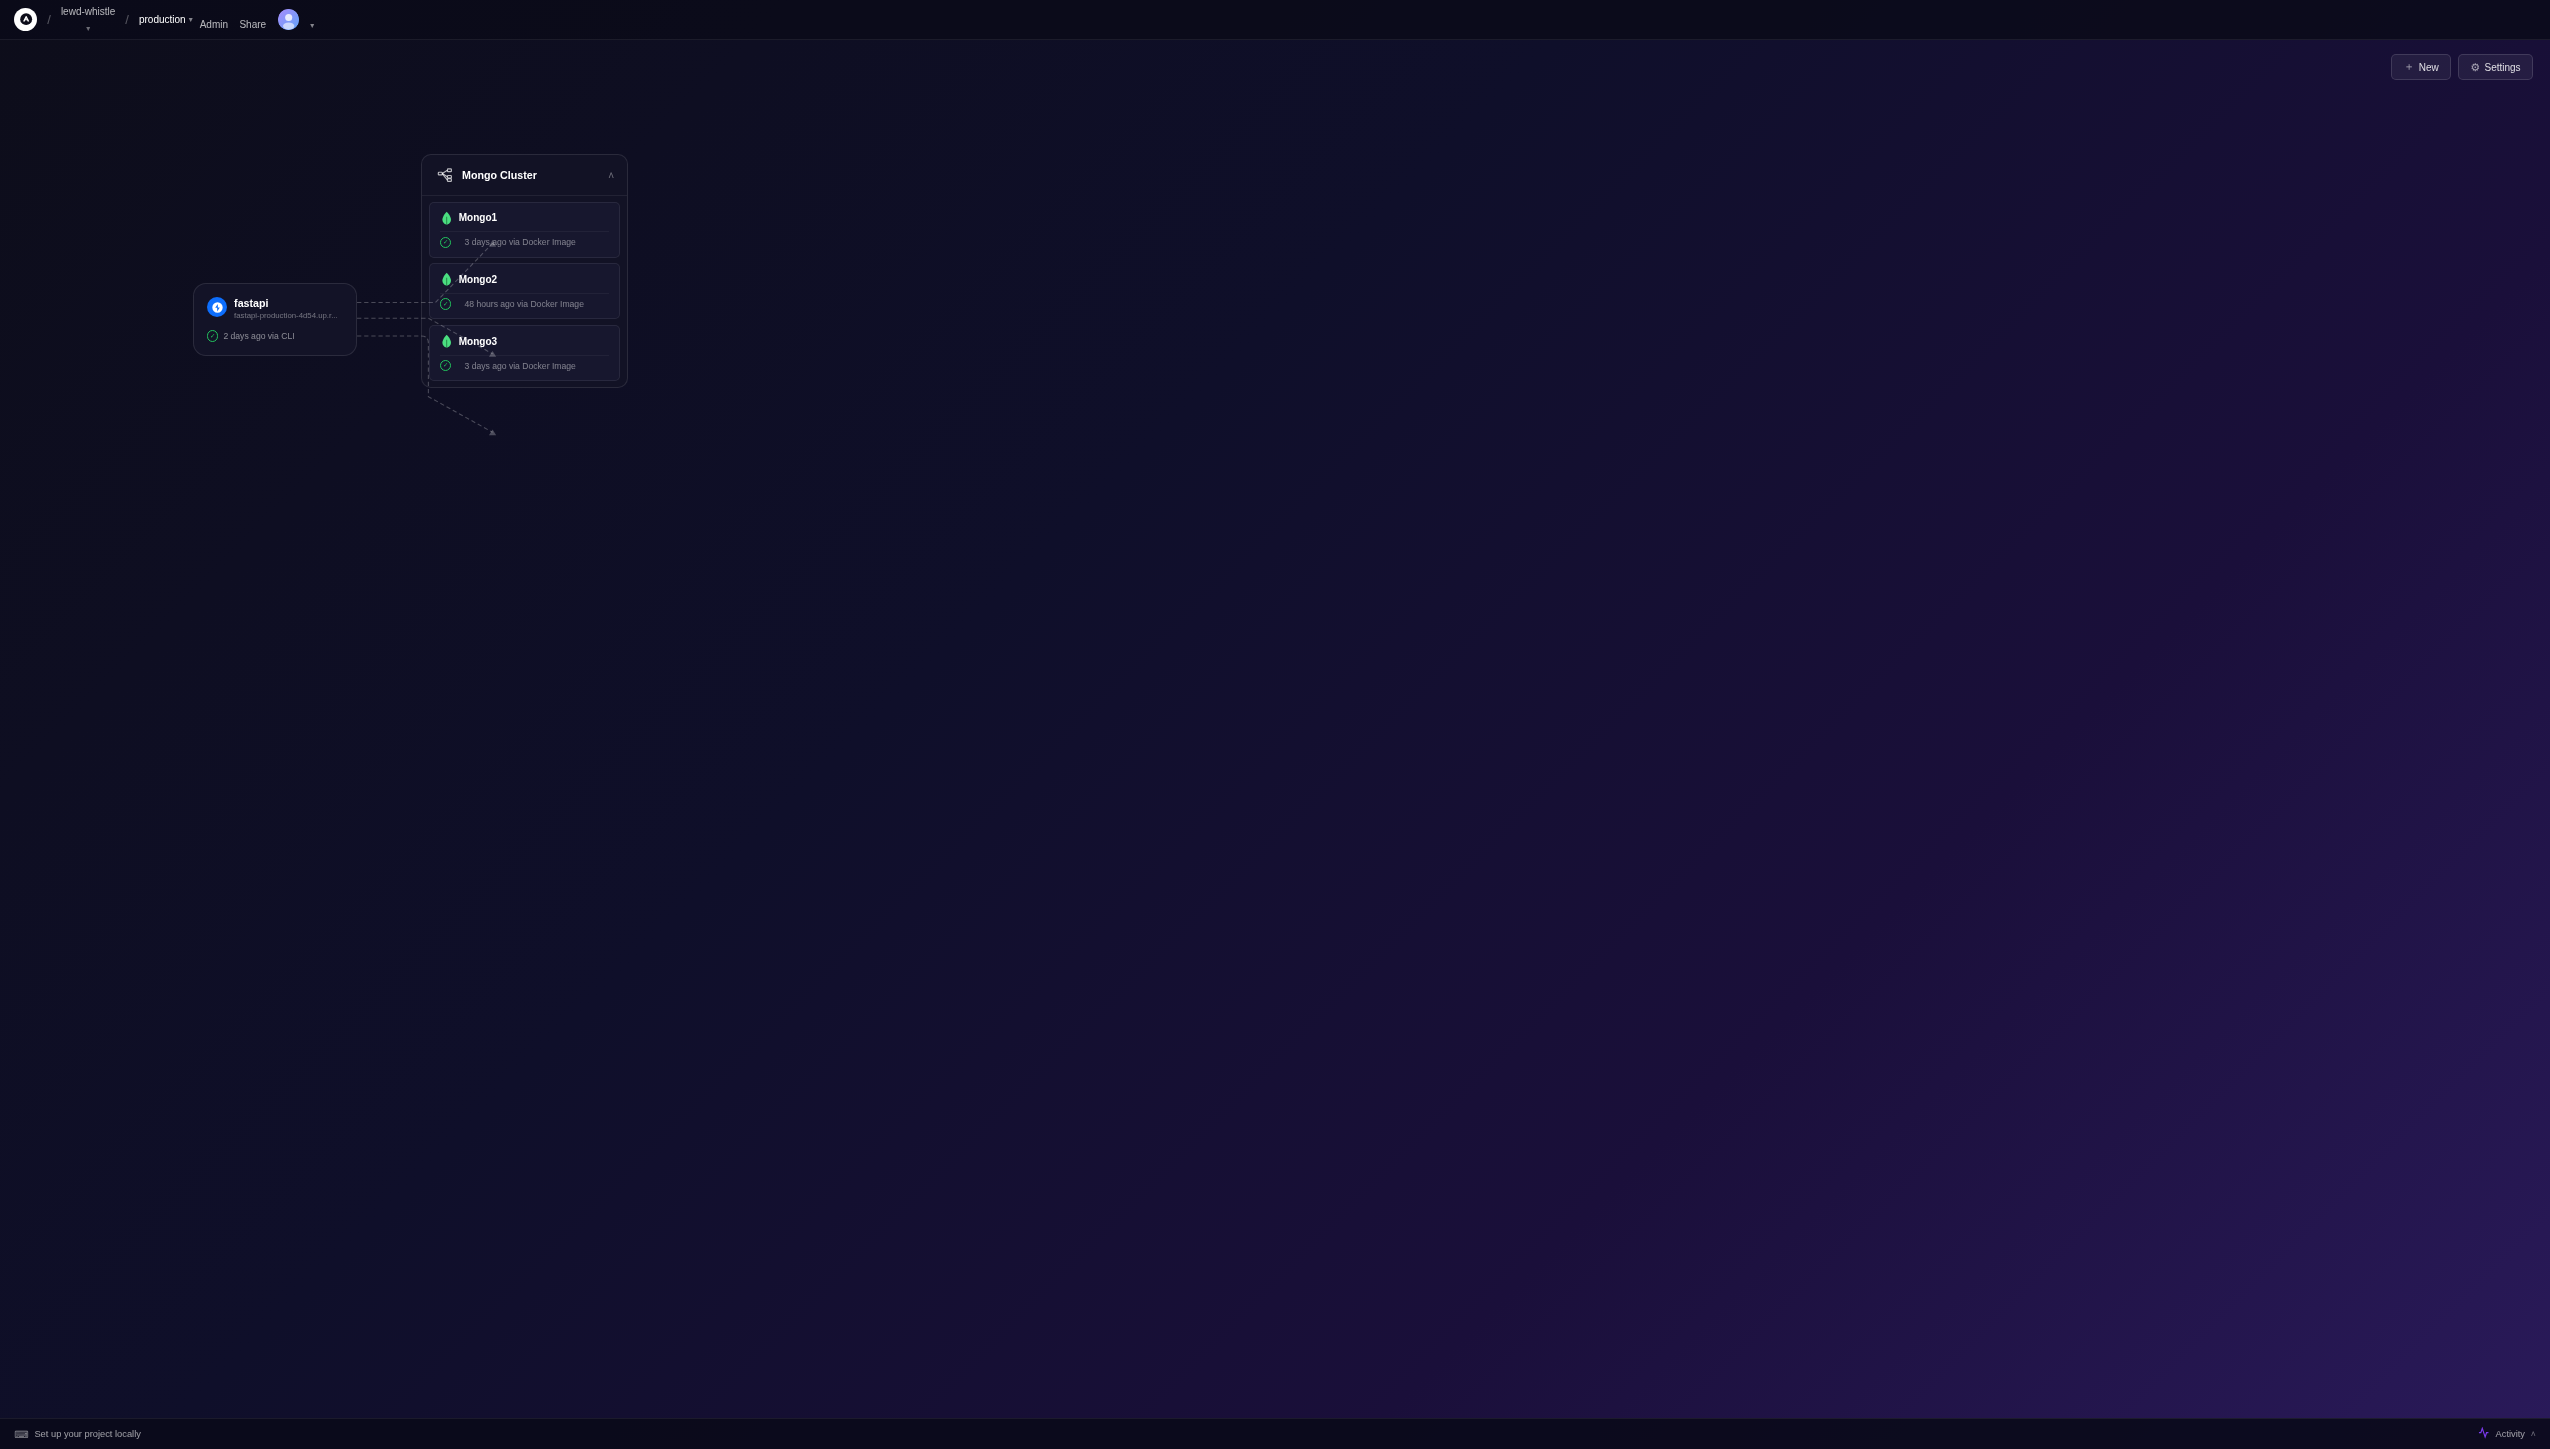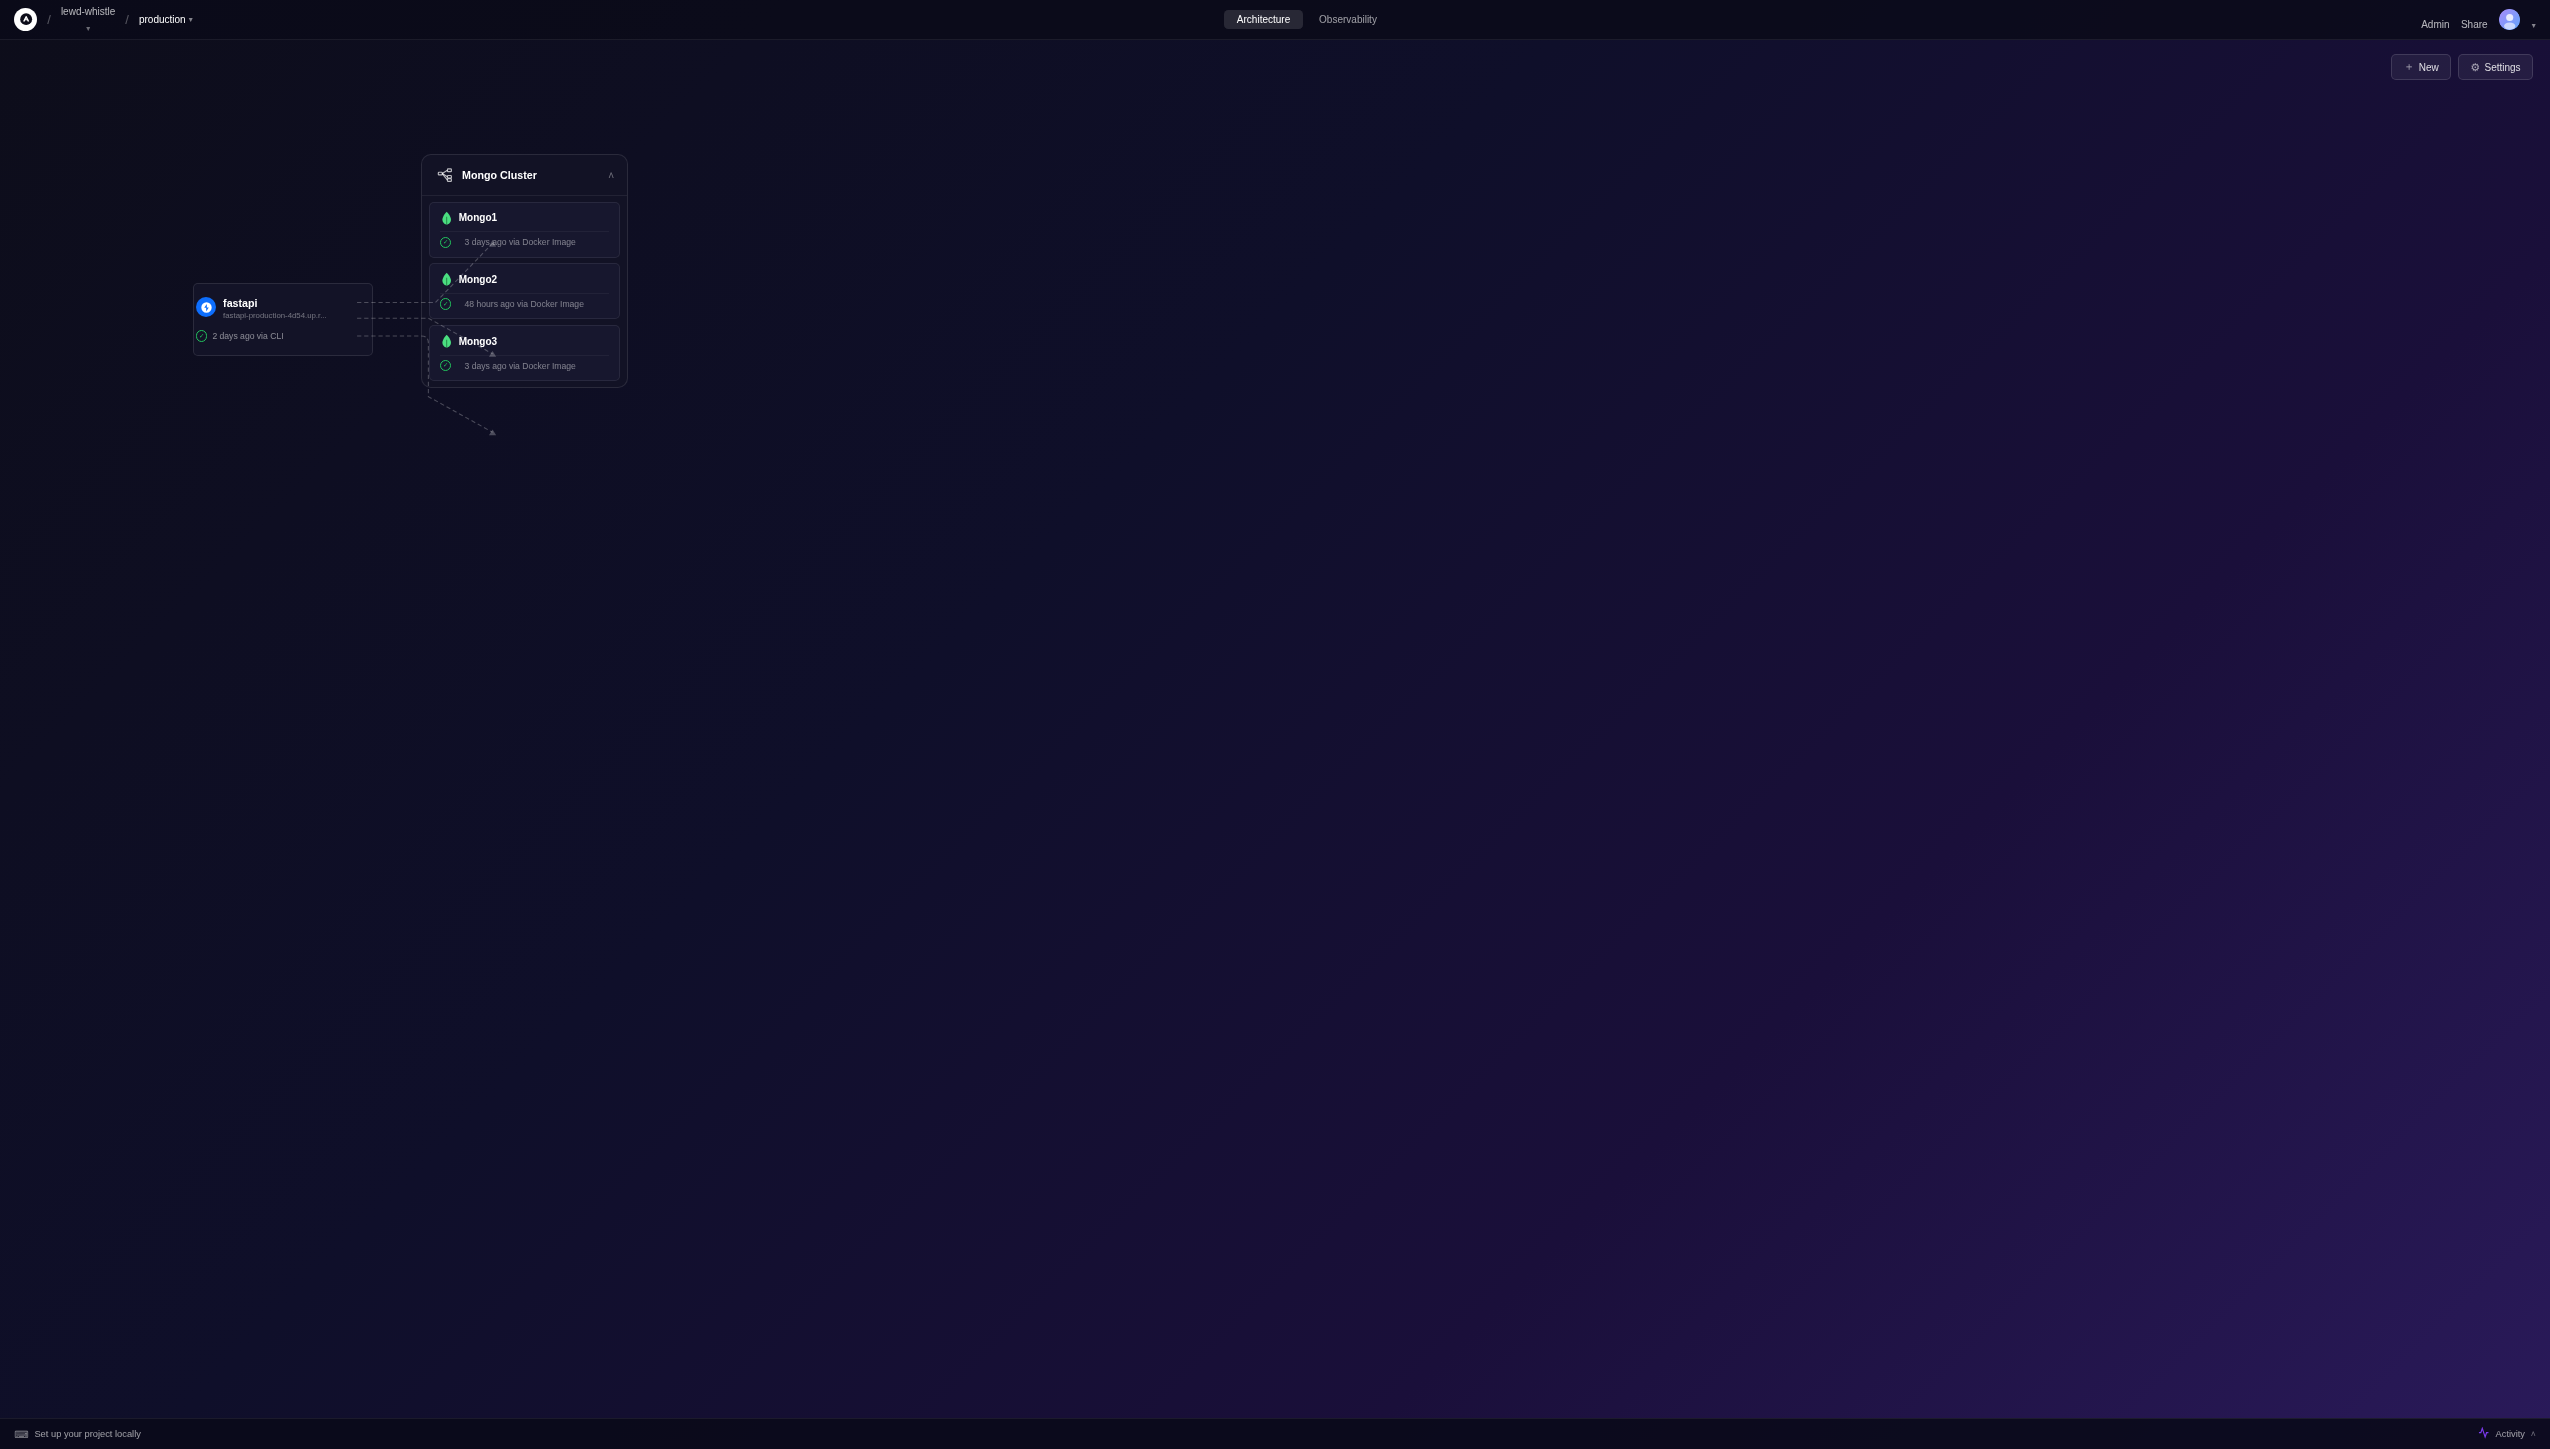--- a/index.html
+++ b/index.html
@@ -140,25 +140,25 @@
       inset: 40px 0 31px 0;
       z-index: 1;
       overflow: hidden;
     }
 
     
     .service-card {
       position: absolute;
       left: 193px;
       top: 243px;
-      width: 180px;
+      width: 164px;
       background: rgba(20, 20, 40, 0.9);
       border: 0.7px solid rgba(255,255,255,0.1);
-      border-radius: 5px;
-      padding: 13px 13px 13px 2px;
+      border-radius: 13px;
+      padding: 13px 13px 13px 13px;
     }
     .service-card-header {
       display: flex; align-items: flex-start; gap: 7.1px;
       margin-bottom: 10px;
     }
     .service-icon {
       width: 20px; height: 20px;
       border-radius: 50%;
       background: #0d6efd;
       display: flex; align-items: center; justify-content: center;
@@ -348,28 +348,20 @@
     <span class="chevron">▾</span>
   </div>
 
   <span class="topbar-sep">/</span>
 
   <div class="topbar-env">
     <span>production</span>
     <span class="chevron">▾</span>
   </div>
 
-  <div class="topbar-tabs">
-    <div class="topbar-tab active">
-      <span>Architecture</span>
-    </div>
-    <div class="topbar-tab">
-      <span>Observability</span>
-    </div>
-  </div>
 
   <div class="topbar-right">
     <span class="topbar-admin">Admin</span>
     <span class="topbar-share">Share</span>
     <div class="topbar-avatar">
       <svg viewBox="0 0 30 30" width="21.4" height="21.4">
         <circle cx="15" cy="15" r="15" fill="url(#ag)"></circle>
         <defs>
           <linearGradient id="ag" x1="0" y1="0" x2="1" y2="1">
             <stop offset="0%" stop-color="#a78bfa"></stop>

